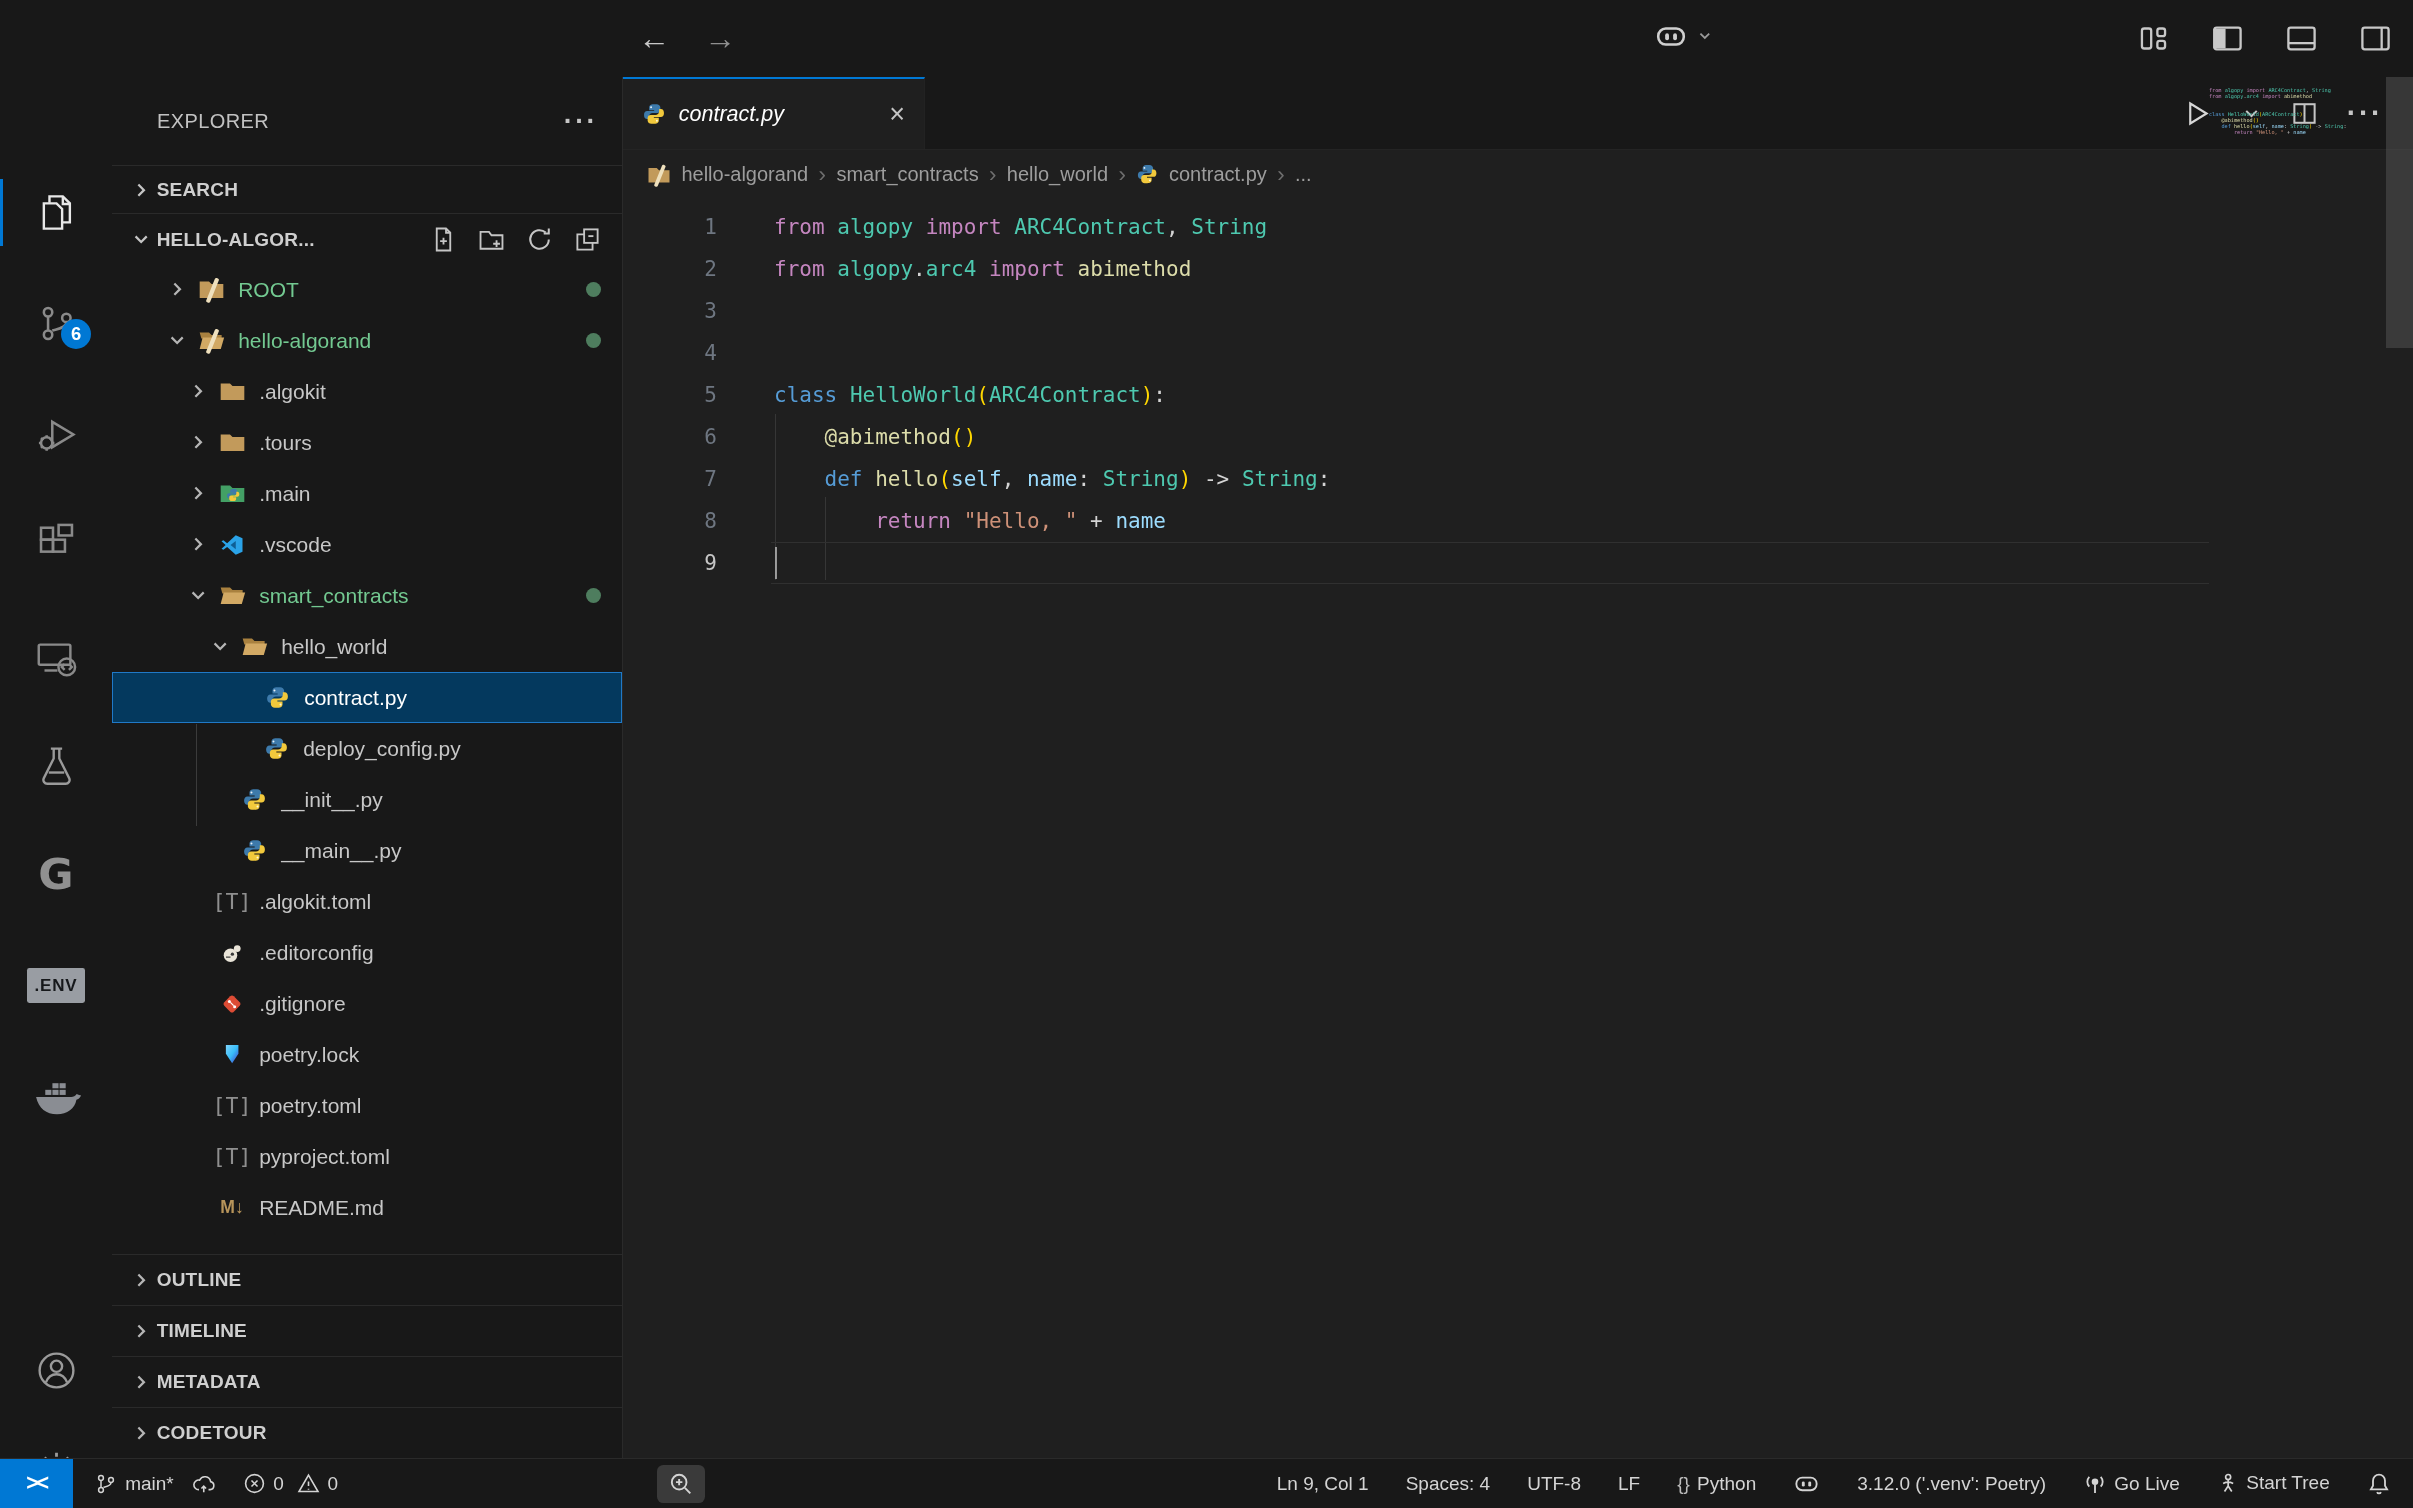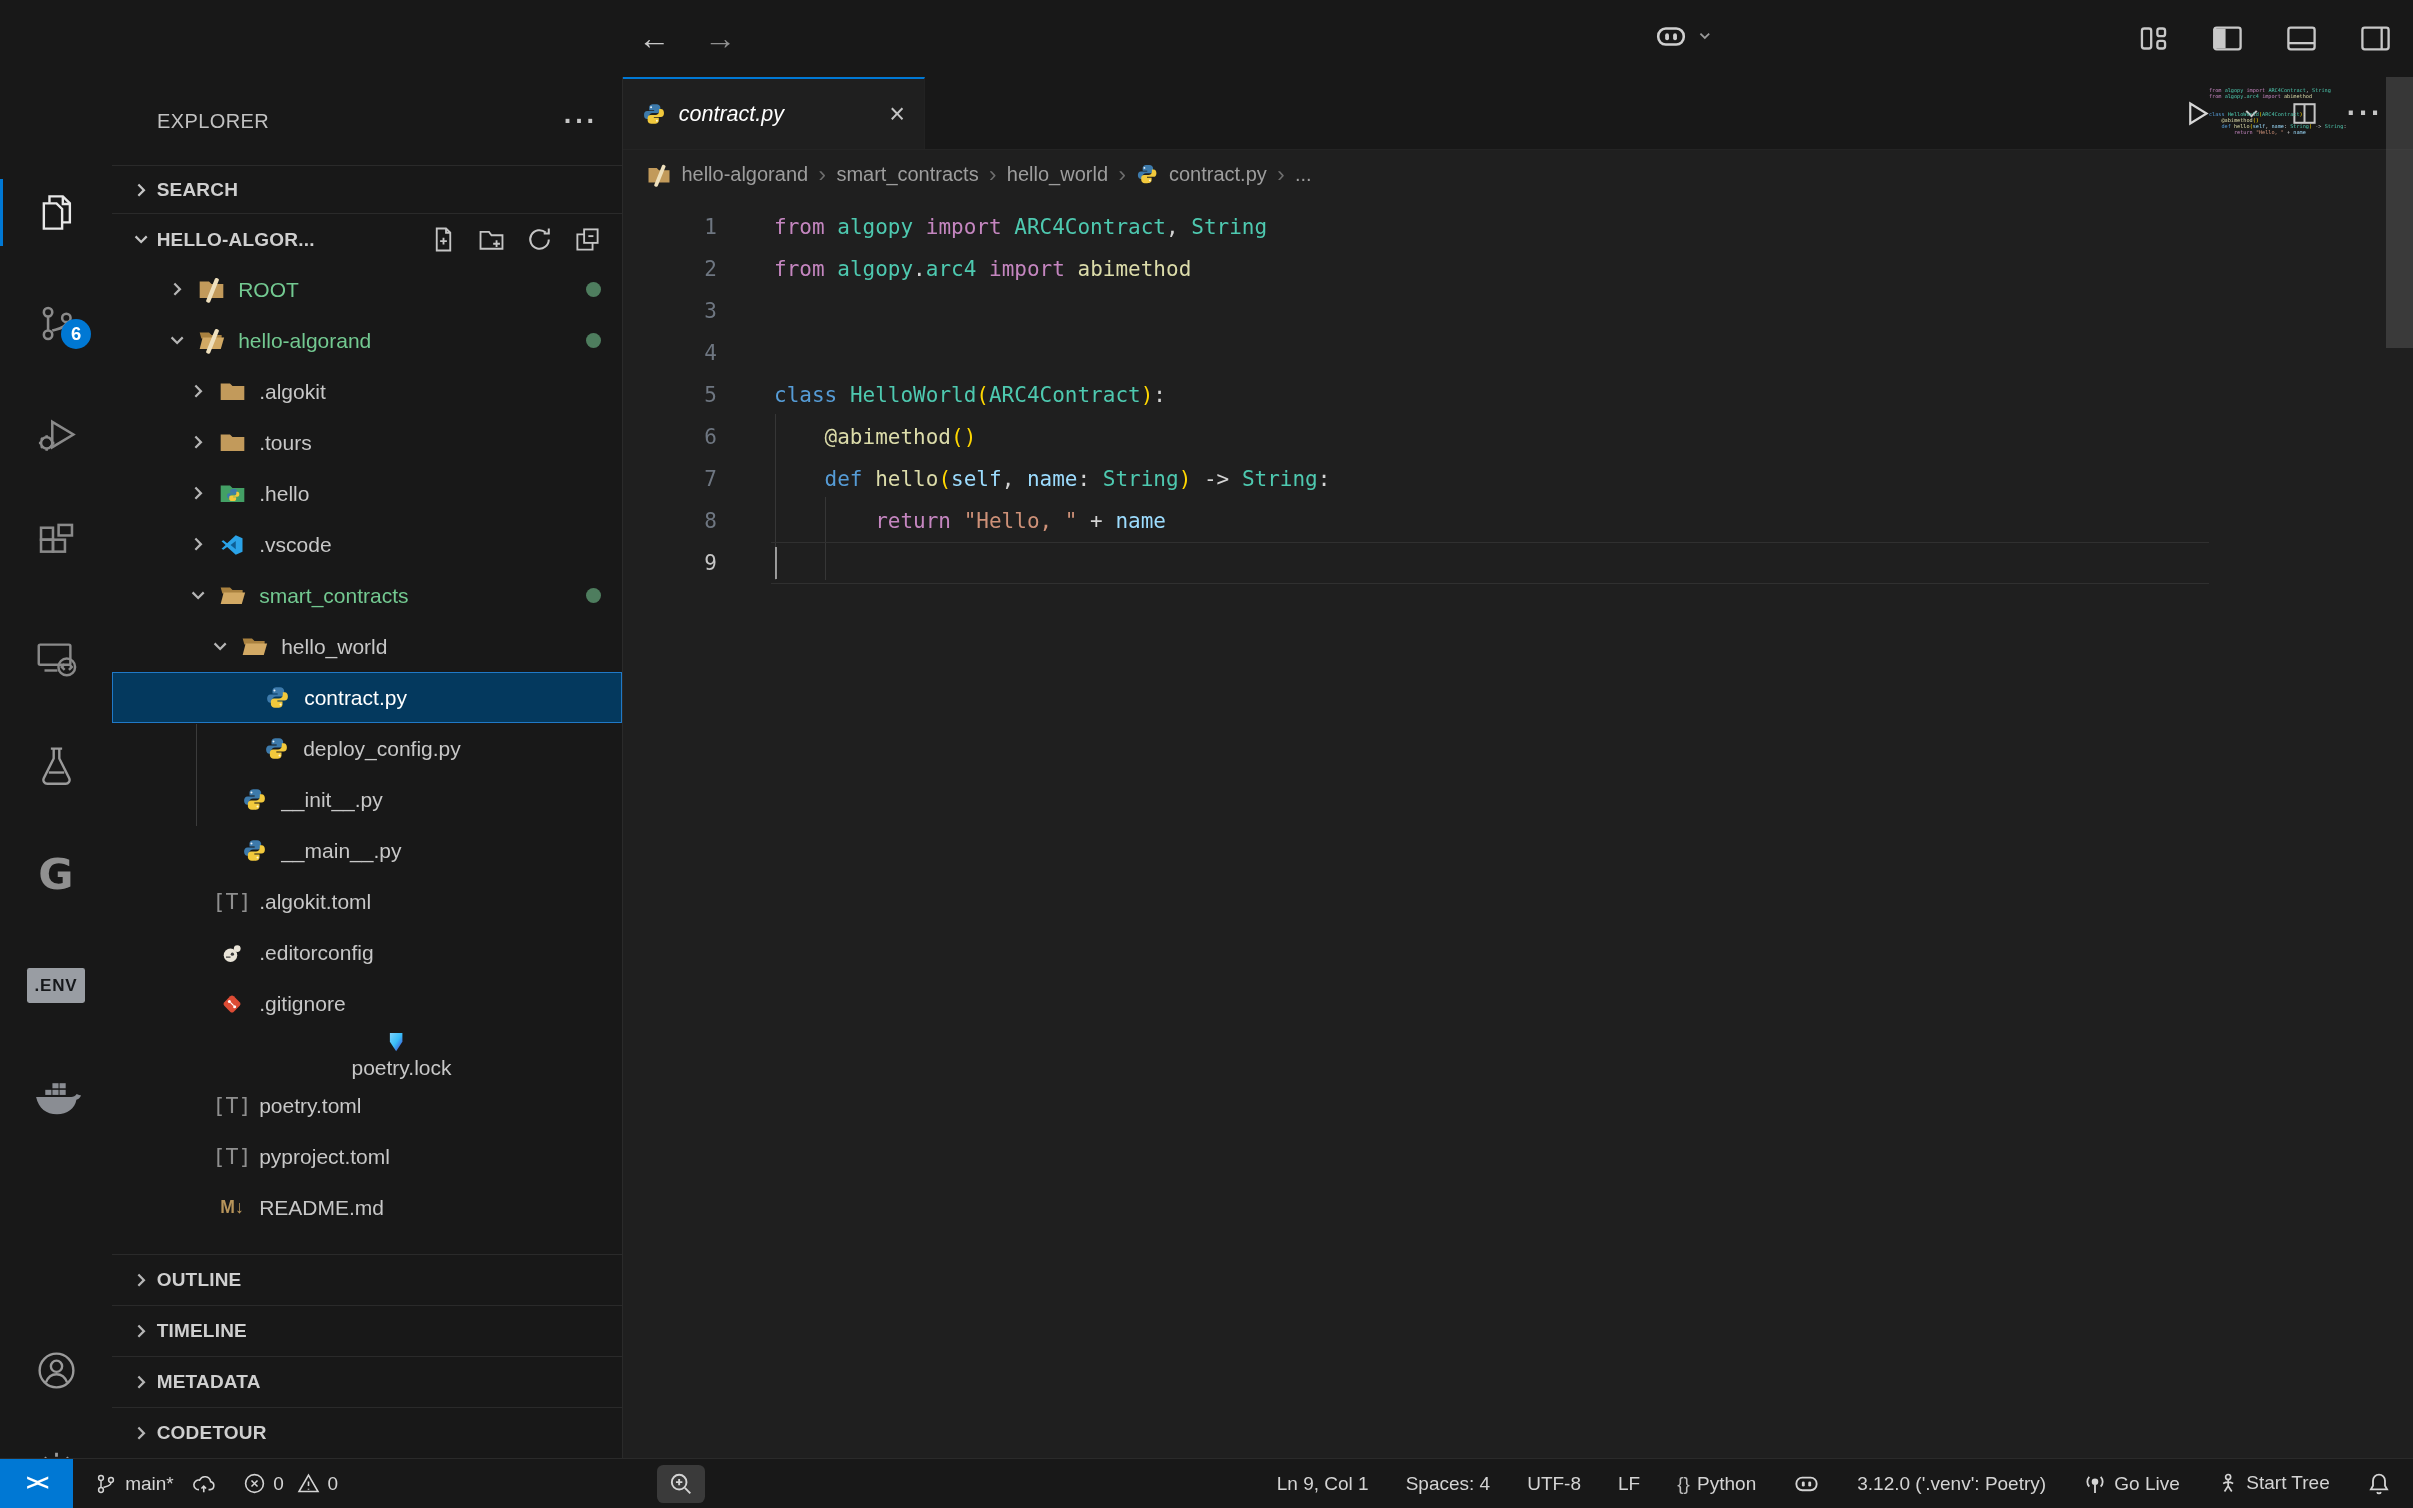--- a/index.html
+++ b/index.html
@@ -326,21 +326,21 @@
           </span>
           <span class="ficon">
             <svg viewBox="0 0 32 32" width="27" height="27">
               <path fill="#43a065" d="M2 6.5h11l3 3h14V26H2z"></path>
               <g transform="translate(8,9) scale(0.55)">
                 <path fill="#3d7aab" d="M15.9 3c-4.8 0-6.3 2.1-6.3 4.5V11h6.6v1.1H7c-2.8 0-4.3 2.1-4.3 5.3 0 3.2 1.4 5.4 4.2 5.4h2.3v-3.3c0-2.7 2.3-4.8 4.9-4.8h6.5c2.2 0 3.9-1.8 3.9-3.9V7.5C24.5 5 22.1 3 19.4 3z"></path>
                 <path fill="#f2c93c" d="M16.1 29c4.8 0 6.3-2.1 6.3-4.5V21h-6.6v-1.1H25c2.8 0 4.3-2.1 4.3-5.3 0-3.2-1.4-5.4-4.2-5.4h-2.3v3.3c0 2.7-2.3 4.8-4.9 4.8h-6.5c-2.2 0-3.9 1.8-3.9 3.9v3.3C7.5 27 9.9 29 12.6 29z"></path>
               </g>
             </svg>
           </span>
-          <span class="lbl">.hello</span>
+          <span class="lbl">.main</span>
         </div>
         <div class="tree-row" style="padding-left: 69px;">
           <span class="twisty">
             <svg width="22.3" height="22.3" viewBox="0 0 16 16" fill="none" stroke="#b5b5b5" stroke-width="1.6">
               <path d="M6 4l4 4-4 4"></path>
             </svg>
           </span>
           <span class="ficon">
             <svg viewBox="0 0 32 32" width="24" height="24">
               <path fill="#2aa3e8" d="M21 3 9.5 13.5 4.5 9.7 2 11l5.5 5L2 21l2.5 1.3 5-3.8L21 29l9-4V7z"></path>
@@ -450,21 +450,21 @@
           <span class="ficon">
             <svg viewBox="0 0 32 32" width="24" height="24">
               <rect x="7" y="7" width="18" height="18" rx="3.5" transform="rotate(45 16 16)" fill="#dd4c35"></rect>
               <circle cx="12.5" cy="12.5" r="2" fill="#fff"></circle>
               <circle cx="19.5" cy="19.5" r="2" fill="#fff"></circle>
               <path d="M13.8 13.8l4.4 4.4" stroke="#fff" stroke-width="1.6"></path>
             </svg>
           </span>
           <span class="lbl">.gitignore</span>
         </div>
-        <div class="tree-row" style="padding-left: 69px; flex-direction: column;">
+        <div class="tree-row" style="padding-left: 69px;">
           <span class="twisty"></span>
           <span class="ficon">
             <svg viewBox="0 0 32 32" width="22.3" height="22.3">
               <defs>
                 <linearGradient id="pg" x1="0" y1="0" x2="1" y2="1">
                   <stop offset="0" stop-color="#7dd3fc"></stop>
                   <stop offset=".5" stop-color="#38bdf8"></stop>
                   <stop offset="1" stop-color="#4338ca"></stop>
                 </linearGradient>
               </defs>

